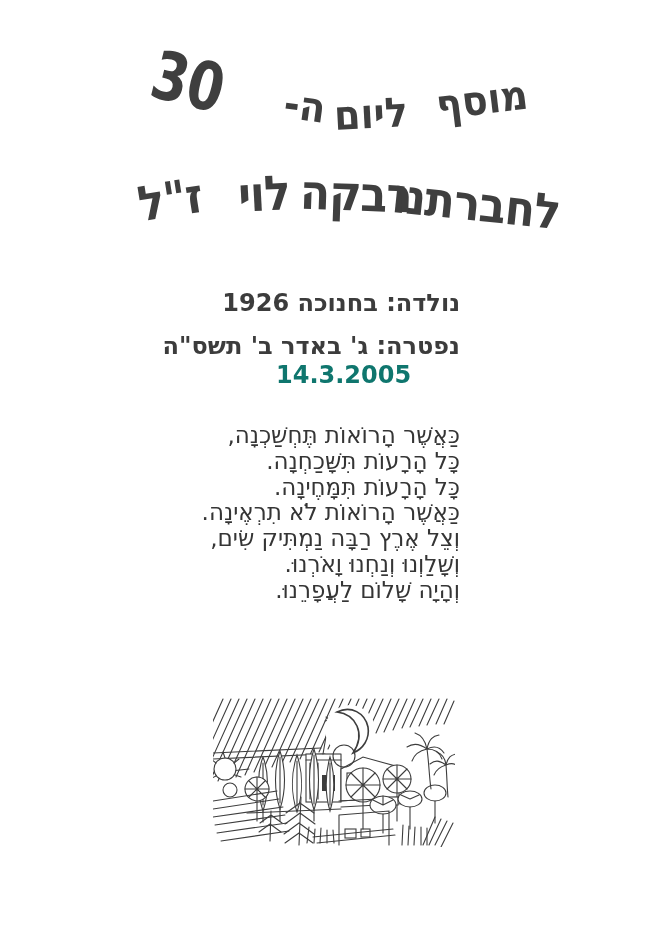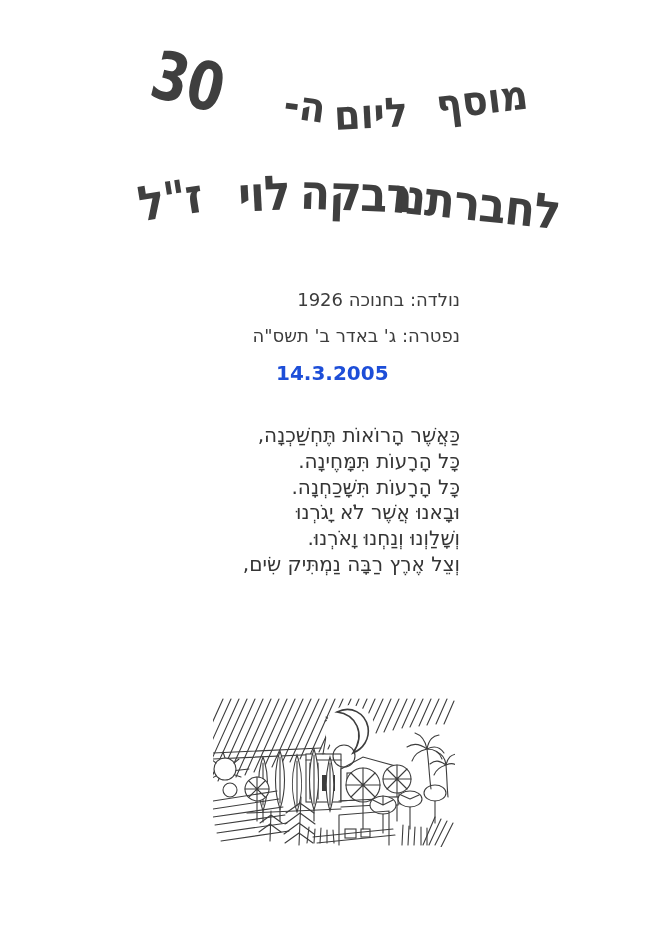--- a/index.html
+++ b/index.html
@@ -14,26 +14,26 @@
   .t1w1{left:334px;top:92px;transform:rotate(-3deg) scaleY(1.08);}
   .t1w2{left:284px;top:84px;transform:rotate(8deg) scaleY(1.08);}
   .t1w3{left:152px;top:52px;font-size:52px;transform:rotate(14deg) scaleY(1.28);}
   .t2{font-size:44px;letter-spacing:-1px;}
   .t2w0{left:392px;top:178px;transform:rotate(6deg) scaleY(1.1);}
   .t2w1{left:300px;top:168px;transform:rotate(2deg) scaleY(1.1);}
   .t2w2{left:238px;top:168px;transform:rotate(-3deg) scaleY(1.1);}
   .t2w3{left:138px;top:174px;transform:rotate(-9deg) scaleY(1.1);}
   
   .dates{position:absolute;top:289px;right:209px;direction:rtl;text-align:right;
-         font-weight:normal;font-size:18px;color:#3c3c3c;}
+         font-weight:bold;font-size:24px;color:#3c3c3c;}
   .dates .dline{margin-bottom:15px;}
-  .greg{position:absolute;top:361px;left:276px;font-weight:bold;font-size:20px;color:#1d4ed8;}
+  .greg{position:absolute;top:361px;left:276px;font-weight:bold;font-size:24px;color:#0f766e;}
   
   .poem{position:absolute;top:423px;right:209px;direction:rtl;text-align:right;
-        font-size:20px;line-height:25.8px;color:#353535;}
+        font-size:23px;line-height:25.8px;color:#353535;}
   
   .sketch{position:absolute;left:213px;top:697px;width:242px;height:150px;}
 </style>
 </head>
 <body>
 
 <div class="page">
 
   <div class="tw t1 t1w0">מוסף</div>
   <div class="tw t1 t1w1">ליום</div>
@@ -46,25 +46,26 @@
   <div class="tw t2 t2w3">ז"ל</div>
 
   <div class="dates">
     <div class="dline">נולדה: בחנוכה 1926</div>
     <div class="dline">נפטרה: ג' באדר ב' תשס"ה</div>
   </div>
   <div class="greg">14.3.2005</div>
 
   <div class="poem">
     <div>כַּאֲשֶׁר הָרוֹאוֹת תֶּחְשַׁכְנָה,</div>
+    <div>כָּל הָרָעוֹת תִּשָּׁכַחְנָה.</div>
     <div>כָּל הָרָעוֹת תִּמָּחֶינָה.</div>
-    <div>כָּל הָרָעוֹת תִּשָּׁכַחְנָה.</div>
-    <div>וּבָאנוּ אֲשֶׁר לֹא יָגֹרְנוּ</div>
+    <div>כַּאֲשֶׁר הָרוֹאוֹת לֹא תִרְאֶינָה.</div>
+    <div>וְצֵל אֶרֶץ רַבָּה נַמְתִּיק שִׂים,</div>
     <div>וְשָׁלַוְנוּ וְנַחְנוּ וָאֹרְנוּ.</div>
-    <div>וְצֵל אֶרֶץ רַבָּה נַמְתִּיק שִׂים,</div>
+    <div>וְהָיָה שָׁלוֹם לַעֲפָרֵנוּ.</div>
   </div>
 
   <svg class="sketch" viewBox="0 0 242 150" role="img" aria-label="ink sketch of a village at night with cypress trees, houses, palm trees and a crescent moon">
     <g stroke="#3d3d3d" fill="none" stroke-width="1.1" stroke-linecap="round">
 
       <g>
         <path d="M10 2 l-38 84 M18 2 l-38 84 M26 2 l-38 84 M34 2 l-37 82 M42 2 l-37 82
                  M50 2 l-36 80 M58 2 l-35 78 M66 2 l-34 76 M74 2 l-33 73 M82 2 l-32 71
                  M90 2 l-31 68 M98 2 l-30 66 M106 2 l-29 63 M114 2 l-27 60"></path>
         <path d="M122 2 l-25 56 M130 2 l-24 53 M138 2 l-23 50 M146 2 l-21 47 M154 2 l-20 44

